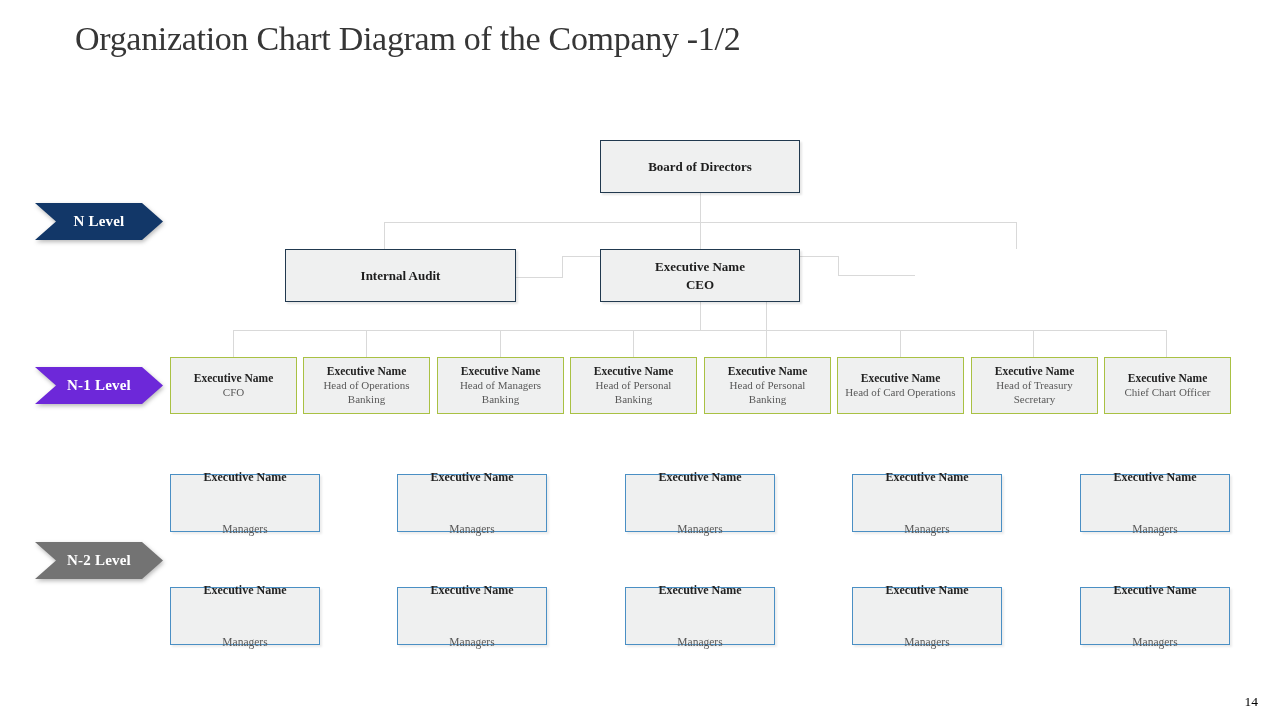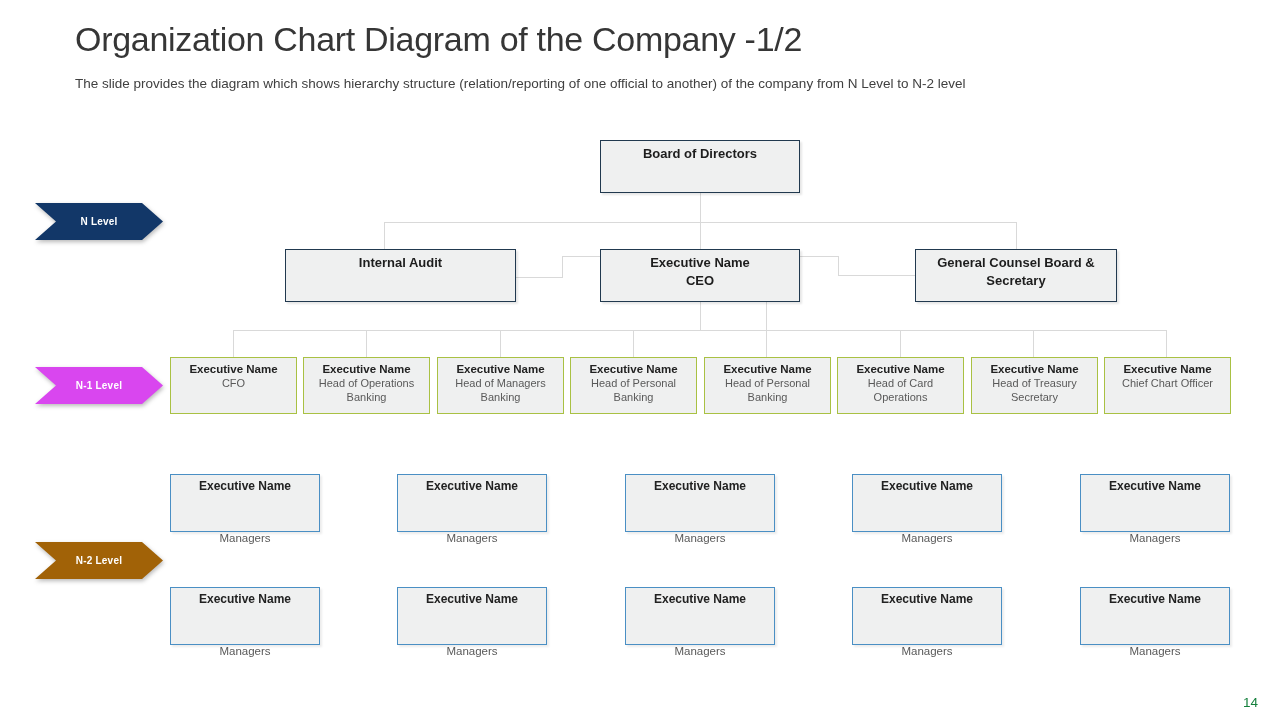--- a/index.html
+++ b/index.html
@@ -1,71 +1,70 @@
 <!DOCTYPE html>
 <html><head>
 <meta charset="utf-8">
 <style>
   html,body { margin:0; padding:0; background:#fff; }
   .slide {
     position:relative; width:1280px; height:720px; background:#ffffff;
-    font-family:Liberation Sans, sans-serif; overflow:hidden;
+    font-family:Liberation Serif, serif; overflow:hidden;
   }
   .title {
     position:absolute; left:75px; top:20px; margin:0;
     font-size:34px; font-weight:400; color:#363636; letter-spacing:-0.3px;
   }
   .subtitle {
     position:absolute; left:75px; top:76px; margin:0;
     font-size:13.5px; color:#404040;
   }
   
   .cline { position:absolute; background:#d9d9d9; }
   
   .node {
     position:absolute; background:#eff0f0; box-sizing:border-box;
-    display:flex; flex-direction:column; align-items:center; 
+    display:flex; flex-direction:column; align-items:center; justify-content:center;
     text-align:center; padding:4px 6px;
   }
   .node.navy  { border:1.5px solid #21394f; box-shadow:1.5px 1.5px 2px rgba(0,0,0,0.10); }
   .node.green { border:1.5px solid #a9c143; }
   .node.blue  { border:1.5px solid #4a8fc4; box-shadow:1.5px 1.5px 2px rgba(0,0,0,0.08); }
   .node .t  { font-size:13px; font-weight:700; color:#1d1d1d; line-height:1.35; }
   .node .nm { font-size:11.5px; font-weight:700; color:#222222; line-height:1.3; }
   .node .rl { font-size:11px; font-weight:400; color:#595959; line-height:1.25; }
   .node.blue .nm { font-size:12px; }
   .node.blue .rl { font-size:11.5px;margin-top:36px; }
   
   .chev-wrap { position:absolute; left:35px; width:128px; height:37px;
     filter:drop-shadow(1px 2px 2px rgba(0,0,0,0.28)); }
   .chevron {
     width:100%; height:100%;
     clip-path:polygon(0 0, calc(100% - 21px) 0, 100% 50%, calc(100% - 21px) 100%, 0 100%, 21px 50%);
     display:flex; align-items:center; justify-content:center;
-    color:#ffffff; font-size:10px; font-weight:700; letter-spacing:0.2px;
+    color:#ffffff; font-size:15px; font-weight:700; letter-spacing:0.2px;
   }
   .chev-n  { background:#123768; }
-  .chev-n1 { background:#d946ef;text-align:center; }
-  .chev-n2 { background:#a16207; }
+  .chev-n1 { background:#6d28d9;text-align:center; }
+  .chev-n2 { background:#737373; }
   .footer {
     position:absolute; left:0; right:0; bottom:12px; text-align:center;
     font-size:14.5px; color:#a3a3a3;
   }
   .pagenum {
     position:absolute; right:22px; bottom:10px;
-    font-size:13.5px; color:#15803d;
+    font-size:13.5px; color:#000000;
   }
 </style>
 </head>
 <body>
 
 <div class="slide">
 
   <h1 class="title">Organization Chart Diagram of the Company -1/2</h1>
-  <p class="subtitle">The slide provides the diagram which shows hierarchy structure (relation/reporting of one official to another) of the company from N Level to N-2 level</p>
 
   <div class="cline" style="left:700px; top:193px; width:1px; height:56px;"></div>
   <div class="cline" style="left:384px; top:222px; width:633px; height:1px;"></div>
   <div class="cline" style="left:384px; top:222px; width:1px; height:27px;"></div>
   <div class="cline" style="left:1016px; top:222px; width:1px; height:27px;"></div>
 
   <div class="cline" style="left:484px; top:277px; width:78px; height:1px;"></div>
   <div class="cline" style="left:562px; top:256px; width:1px; height:22px;"></div>
   <div class="cline" style="left:562px; top:256px; width:38px; height:1px;"></div>
 
@@ -104,23 +103,20 @@
   <div class="node navy" style="left:600px; top:140px; width:200px; height:53px;">
     <div class="t">Board of Directors</div>
   </div>
 
   <div class="node navy" style="left:285px; top:249px; width:231px; height:53px;">
     <div class="t">Internal Audit</div>
   </div>
   <div class="node navy" style="left:600px; top:249px; width:200px; height:53px;">
     <div class="t">Executive Name</div>
     <div class="t">CEO</div>
-  </div>
-  <div class="node navy" style="left:915px; top:249px; width:202px; height:53px;">
-    <div class="t">General Counsel Board &amp; Secretary</div>
   </div>
 
   <div class="node green" style="left:170px; top:357px; width:127px; height:57px;">
     <div class="nm">Executive Name</div>
     <div class="rl">CFO</div>
   </div>
   <div class="node green" style="left:303px; top:357px; width:127px; height:57px;">
     <div class="nm">Executive Name</div>
     <div class="rl">Head of Operations Banking</div>
   </div>

